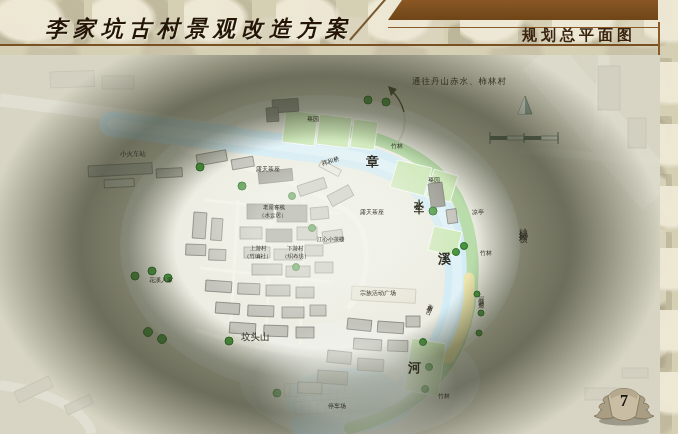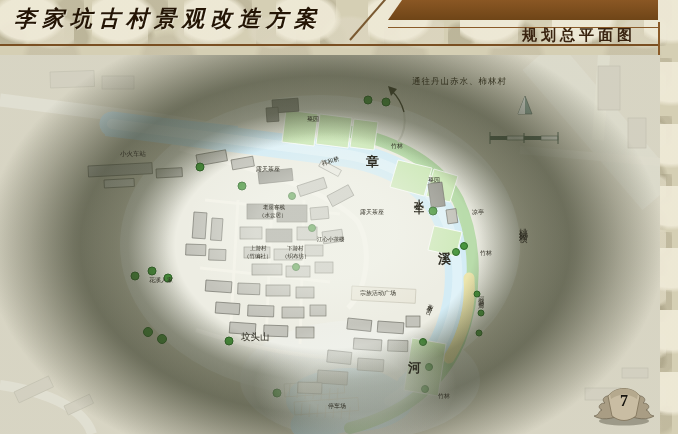--- a/index.html
+++ b/index.html
@@ -9,24 +9,25 @@
     background-color:#d5cfb4;
     background-image:
       radial-gradient(ellipse at 30% 30%, rgba(238,233,214,.95) 0 34%, transparent 42%),
       radial-gradient(ellipse at 72% 62%, rgba(219,213,190,.9) 0 30%, transparent 38%),
       radial-gradient(ellipse at 45% 78%, rgba(199,192,166,.85) 0 26%, transparent 34%),
       radial-gradient(circle at 18% 82%, rgba(158,150,122,.45) 0 18%, transparent 26%),
       radial-gradient(circle at 85% 20%, rgba(162,154,126,.4) 0 16%, transparent 24%);
     background-size:92px 62px, 74px 52px, 116px 74px, 64px 46px, 84px 58px;
   }
   .hdr-title{
-    position:absolute;left:14px;top:4px;width:370px;
+    position:absolute;left:14px;top:14px;width:370px;
     font-size:22px;font-weight:bold;font-style:italic;
     letter-spacing:6px;color:#241505;white-space:nowrap;
     text-shadow:1px 1px 0 rgba(255,255,255,.35);
+    text-align:center;
   }
   .banner{
     position:absolute;left:388px;top:0;width:270px;height:20px;
     background:linear-gradient(180deg,#8a5724,#6f4517);
     clip-path:polygon(14px 0,100% 0,100% 100%,0 100%);
   }
   .rule{position:absolute;background:#8a5a28;}
   .rule-upper{left:388px;top:27px;width:270px;height:1px;}
   .rule-under{left:0;top:44px;width:658px;height:2px;background:#7a4f22;}
   .rule-diag{

